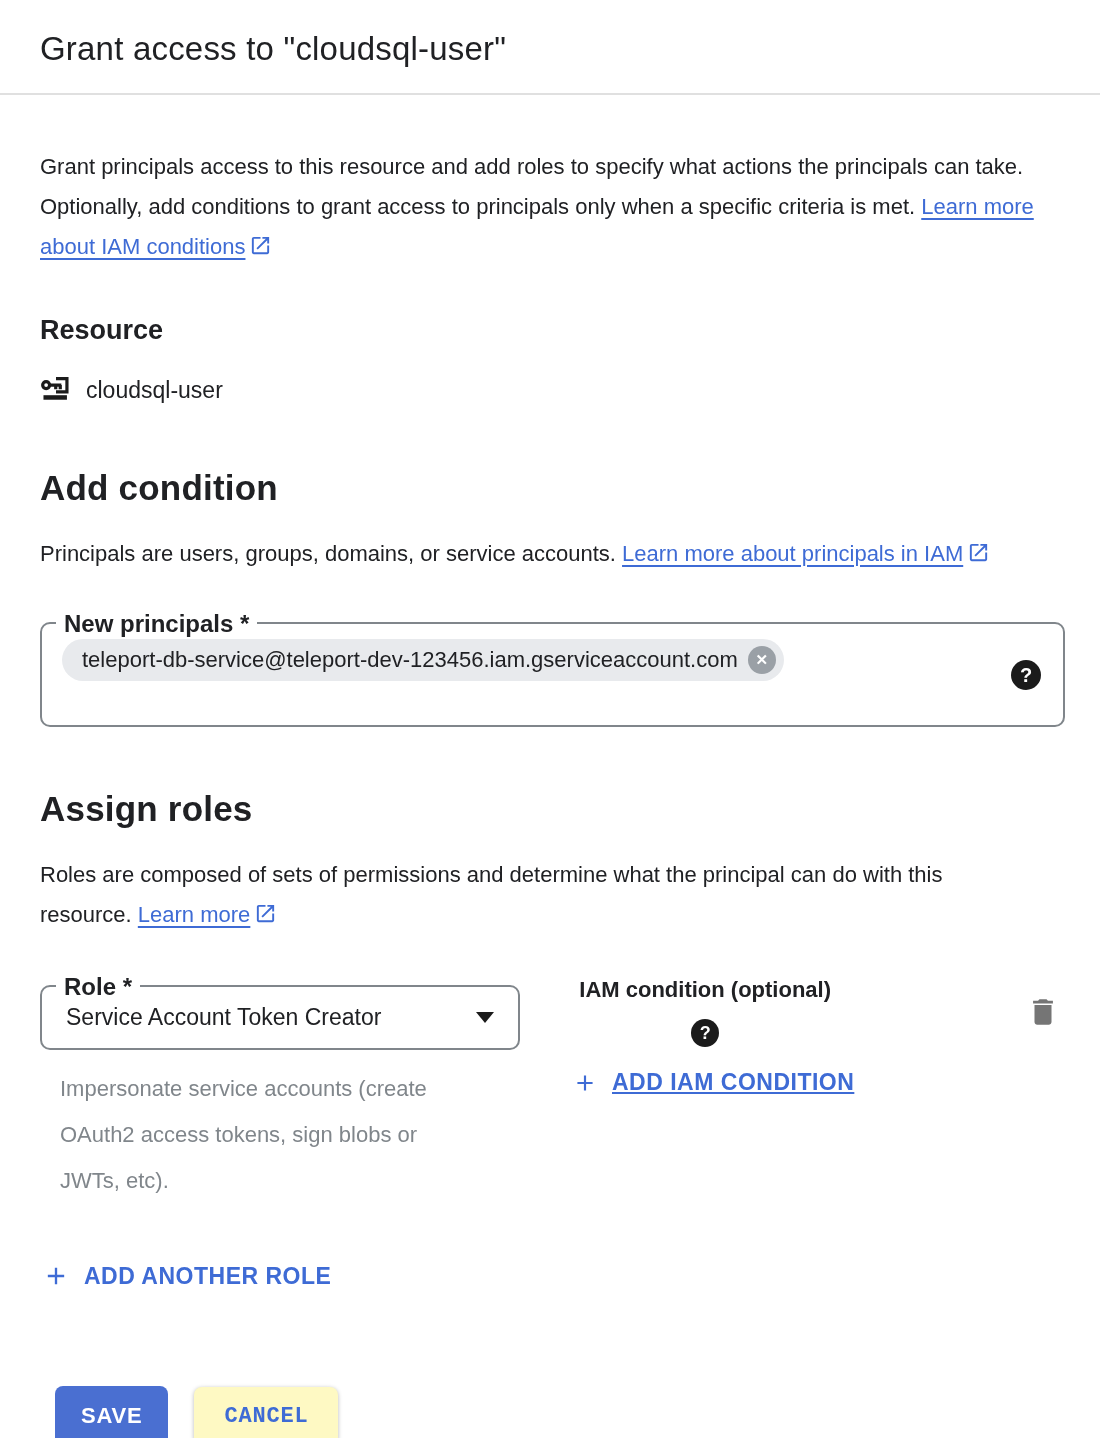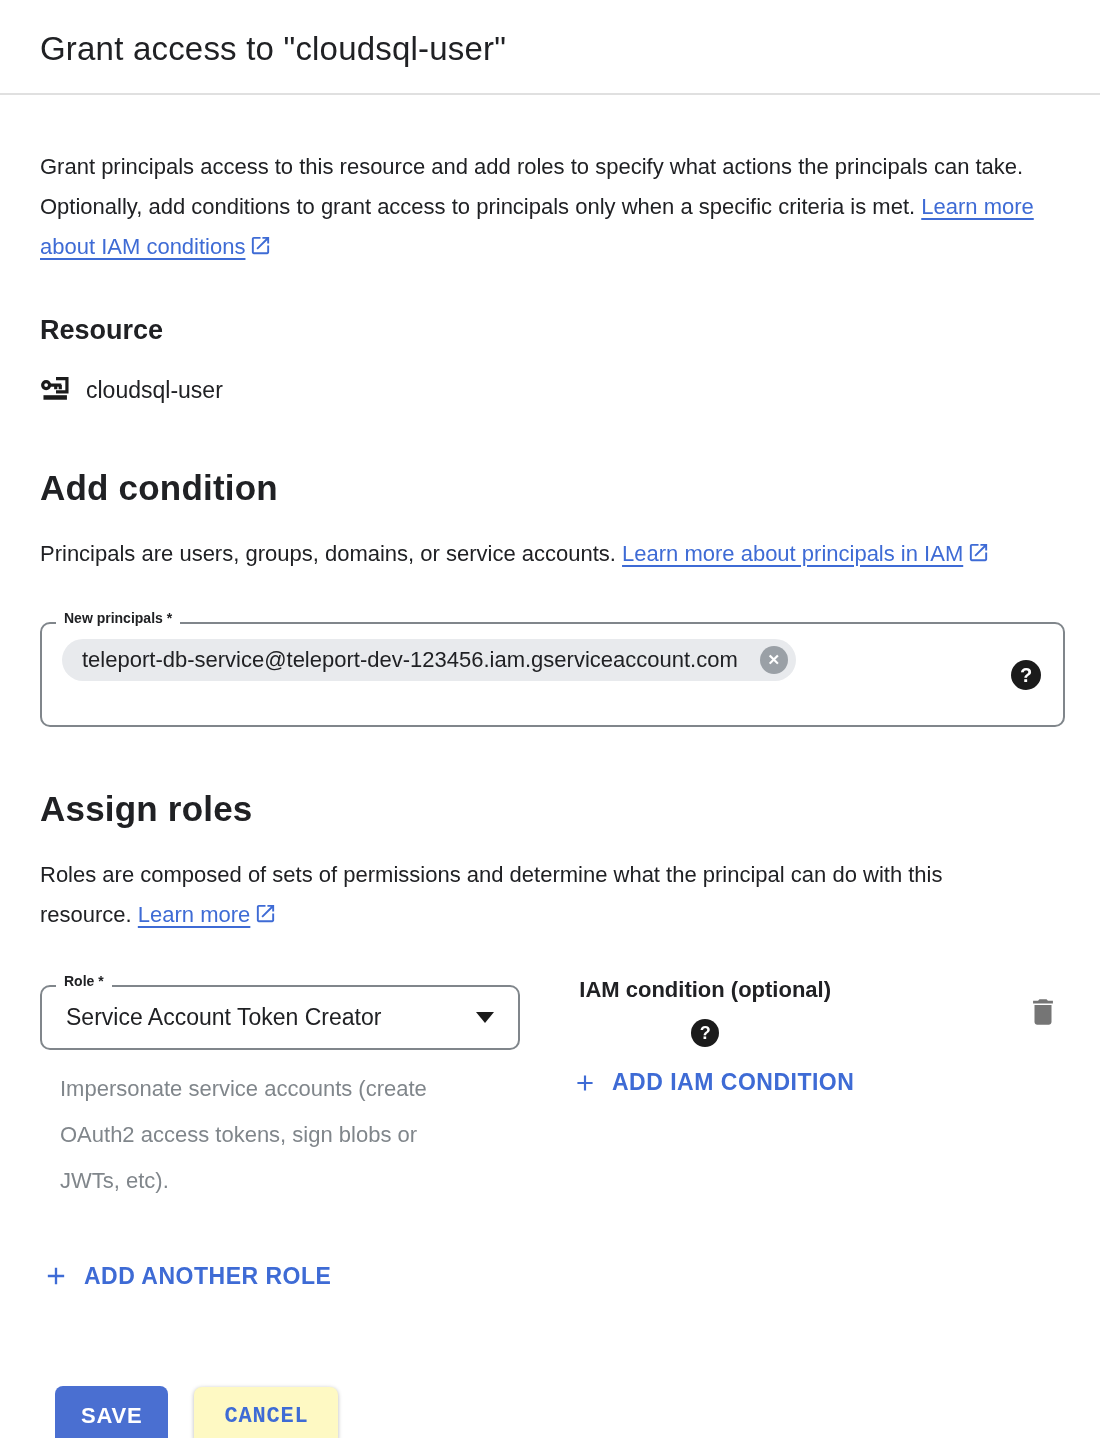--- a/index.html
+++ b/index.html
@@ -14,42 +14,42 @@
   .main{padding:0 40px;}
   .para{font-size:22px;line-height:40px;max-width:1010px;margin-top:52px;}
   a.link{color:var(--accent);text-decoration:underline;text-underline-offset:4px;cursor:pointer;}
   .ext-icon{display:inline-block;vertical-align:-3px;margin-left:4px;}
   .h3{font-size:27px;font-weight:700;margin-top:48px;}
   .resource-row{display:flex;align-items:center;gap:14px;margin-top:28px;font-size:23px;}
   .h2{font-size:35px;font-weight:700;margin-top:62px;letter-spacing:.2px;}
   .para2{font-size:22px;line-height:40px;max-width:1010px;margin-top:26px;}
   
   .ofield{position:relative;border:2px solid var(--border);border-radius:10px;}
-  .ofield-label{position:absolute;top:-14px;left:14px;background:#fff;padding:0 8px;font-size:14px;font-weight:700;color:var(--text);}
+  .ofield-label{position:absolute;top:-14px;left:14px;background:#fff;padding:0 8px;font-size:24px;font-weight:700;color:var(--text);}
   .principals-field{margin-top:48px;height:105px;width:1025px;display:flex;align-items:flex-start;padding:15px 20px;}
-  .chip{display:inline-flex;align-items:center;gap:22px;background:var(--chip-bg);border-radius:26px;
+  .chip{display:inline-flex;align-items:center;gap:10px;background:var(--chip-bg);border-radius:26px;
         padding:7px 8px 7px 20px;font-size:22px;max-width:870px;}
   .chip-close{width:28px;height:28px;border-radius:50%;background:var(--chip-close);color:#fff;border:none;
         display:flex;align-items:center;justify-content:center;font-size:15px;font-weight:700;cursor:pointer;flex:0 0 auto;}
   .help-badge{width:30px;height:30px;border-radius:50%;background:#1b1b1b;color:#fff;display:flex;align-items:center;
         justify-content:center;font-size:20px;font-weight:700;cursor:pointer;flex:0 0 auto;}
   .principals-field .help-badge{position:absolute;right:22px;top:36px;}
   .role-row{display:flex;align-items:flex-start;margin-top:50px;}
   .role-col{width:480px;flex:0 0 auto;}
   .role-field{height:65px;display:flex;align-items:center;justify-content:space-between;padding:1px 24px;cursor:pointer;}
   .role-value{font-size:23px;}
   .caret{width:0;height:0;border-left:9px solid transparent;border-right:9px solid transparent;border-top:11px solid #1b1b1b;}
   .role-desc{margin-top:16px;padding-left:20px;max-width:435px;font-size:22px;line-height:46px;color:var(--gray);}
   .cond-col{margin-left:36px;margin-top:-8px;}
   .cond-label-row{display:flex;align-items:center;gap:16px;flex-direction:column;}
   .cond-label{font-size:22px;font-weight:700;}
   .cond-label-row .help-badge{width:28px;height:28px;font-size:18px;}
   .text-btn{display:inline-flex;align-items:center;gap:14px;background:none;border:none;color:var(--accent);
         font-family:"Liberation Sans",sans-serif;font-size:23px;font-weight:700;letter-spacing:.5px;cursor:pointer;}
-  .cond-col .text-btn{margin-top:22px;margin-left:16px;}
+  .cond-col .text-btn{margin-top:22px;margin-left:16px;text-decoration:underline;}
   .trash-btn{margin-left:auto;margin-top:10px;background:none;border:none;cursor:pointer;color:var(--trash);}
   .add-role{margin-top:58px;margin-left:2px;}
   .footer{display:flex;align-items:center;gap:26px;margin-top:92px;padding-left:15px;}
   .btn{font-family:"Liberation Sans",sans-serif;font-size:22px;font-weight:700;letter-spacing:.8px;border-radius:8px;
         padding:17px 26px;cursor:pointer;border:none;}
   .btn-save{background:var(--save-bg);color:#fff;min-width:110px;}
   .btn-cancel{background:#fef9c3;color:var(--accent);min-width:144px;box-shadow:0 1px 4px rgba(0,0,0,.28);font-family:Liberation Mono, monospace;}
 </style>
 </head>
 <body>

